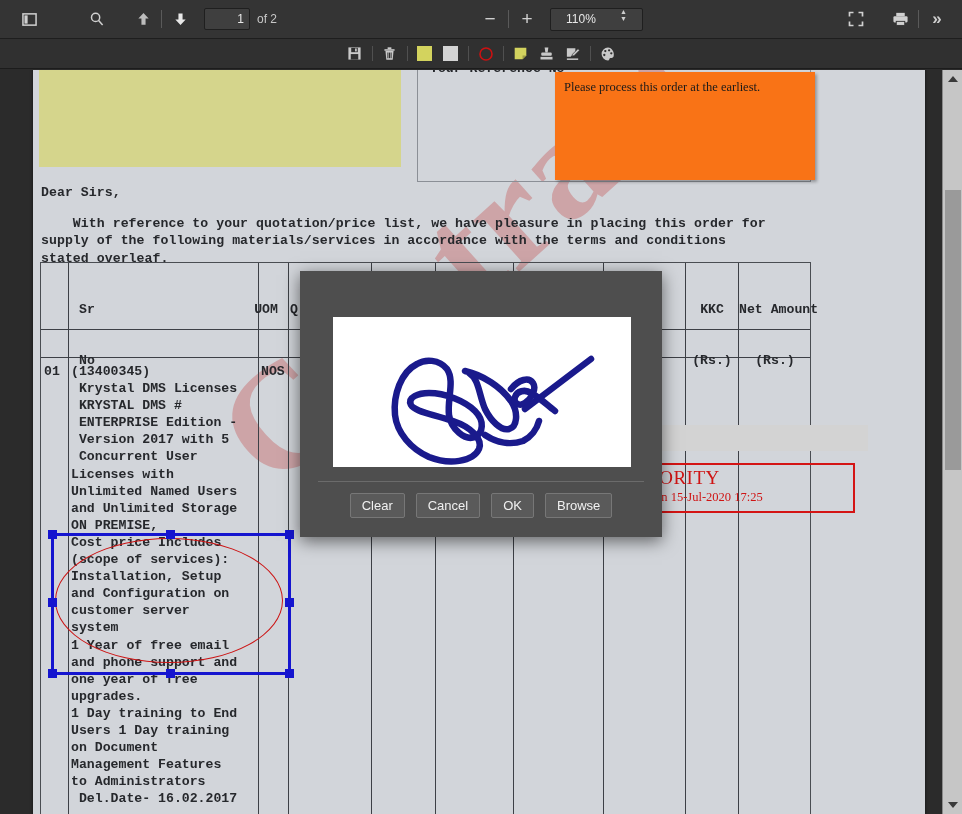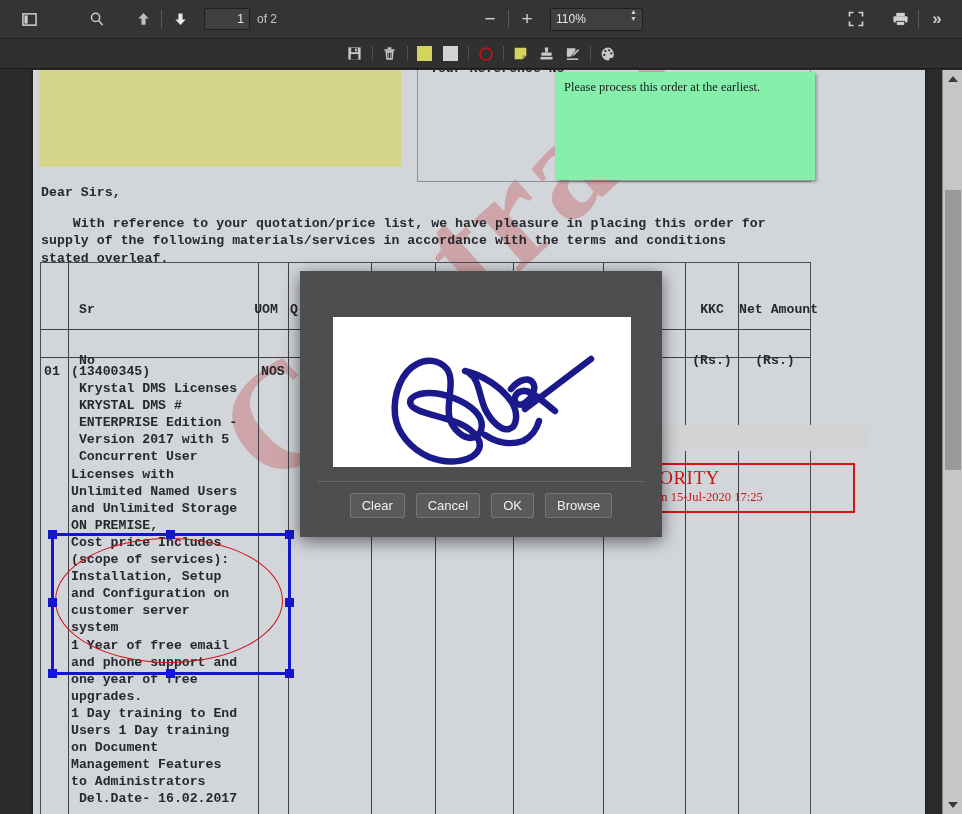--- a/index.html
+++ b/index.html
@@ -34,21 +34,21 @@
     color: #e8e8e8; font-size: 12px; text-align: right;
     padding: 0 5px; line-height: 20px; border-radius: 2px;
     flex: 0 0 auto;
   }
   .pagelabel { color: #c8c8c8; font-size: 12px; margin-left: 7px; flex: 0 0 auto; white-space: nowrap; }
   .zoombox {
     width: 93px; height: 23px;
     background: #3f3f3f; border: 1px solid #1f1f1f; border-radius: 2px;
     color: #e8e8e8; font-size: 12px;
     display: flex; align-items: center; justify-content: space-between;
-    padding: 0 5px; flex: 0 0 auto;
+    padding: 0 15px; flex: 0 0 auto;
   }
   .spin { display: flex; flex-direction: column; line-height: 0; }
   .spin i { font-style: normal; font-size: 7px; color: #cfcfcf; display: block; height: 7px; }
 
   
   .toolbar2 {
     position: absolute; left: 0; top: 39px;
     width: 962px; height: 30px;
     background: #303030;
     border-bottom: 1px solid #1c1c1c;
@@ -110,21 +110,21 @@
   .para {
     position: absolute; left: 8px; top: 124px;
     font-size: 13.2px; line-height: 17.3px; font-weight: 700;
     white-space: pre; letter-spacing: 0.05px;
   }
 
   
   .sticky {
     position: absolute; left: 522px; top: 12px;
     width: 260px; height: 108px;
-    background: #86efac;
+    background: #f97316;
     box-shadow: 2px 2px 3px rgba(0,0,0,0.30);
     padding: 7px 9px;
     font-family: "Liberation Serif", serif;
     font-size: 12.5px; line-height: 16.5px; color: #1a1a1a;
   }
 
   
   .tbl {
     position: absolute; left: 7px; top: 202px;
     width: 771px; height: 900px;

